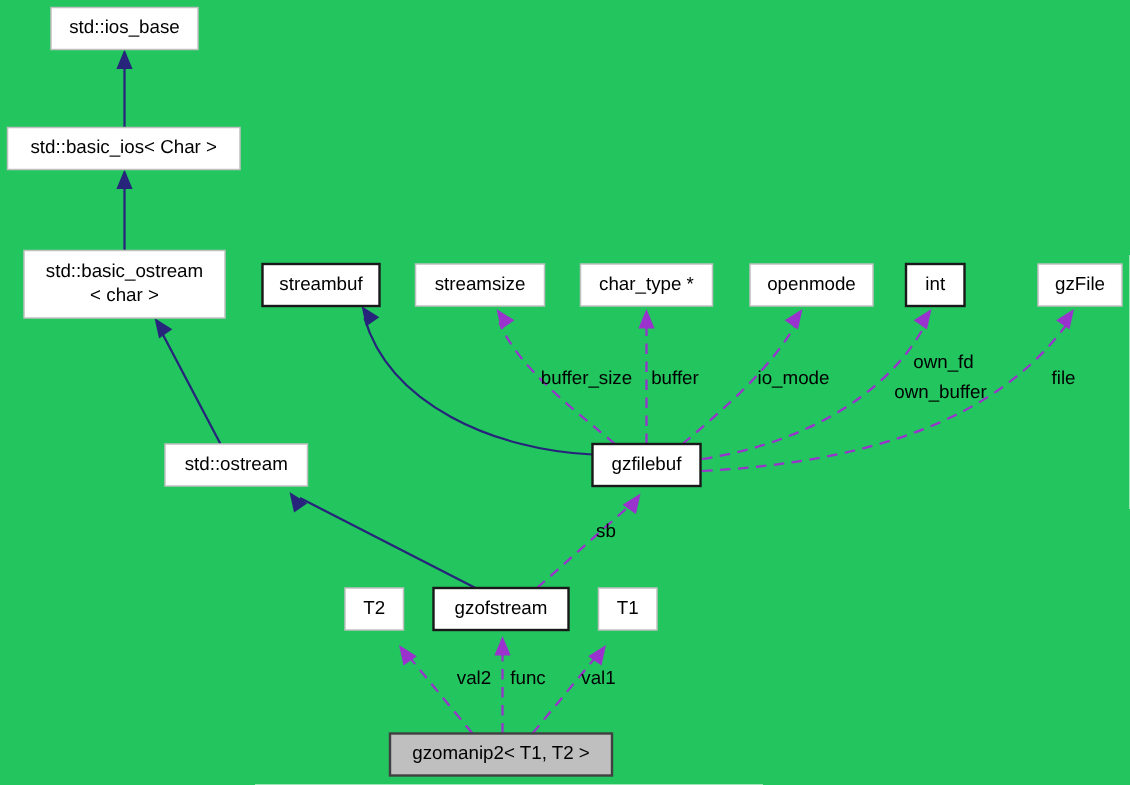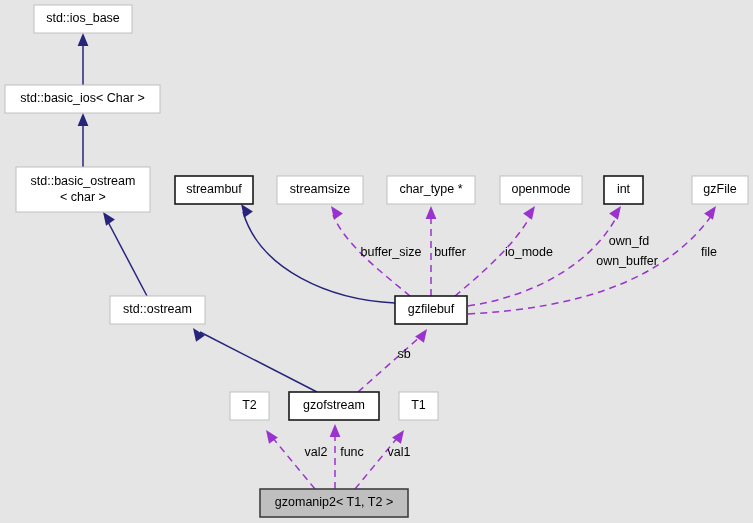--- a/index.html
+++ b/index.html
@@ -4,21 +4,21 @@
 <style>
   html, body {
     margin: 0;
     padding: 0;
     background: #ffffff;
   }
   #diagram-root {
     position: relative;
     width: 753px;
     height: 523px;
-    background: #e5e5e5;
+    background: #22c55e;
     font-family: "Liberation Sans", sans-serif;
     overflow: hidden;
   }
   svg#uml-canvas {
     position: absolute;
     left: 0;
     top: 0;
     width: 753px;
     height: 523px;
     display: block;

